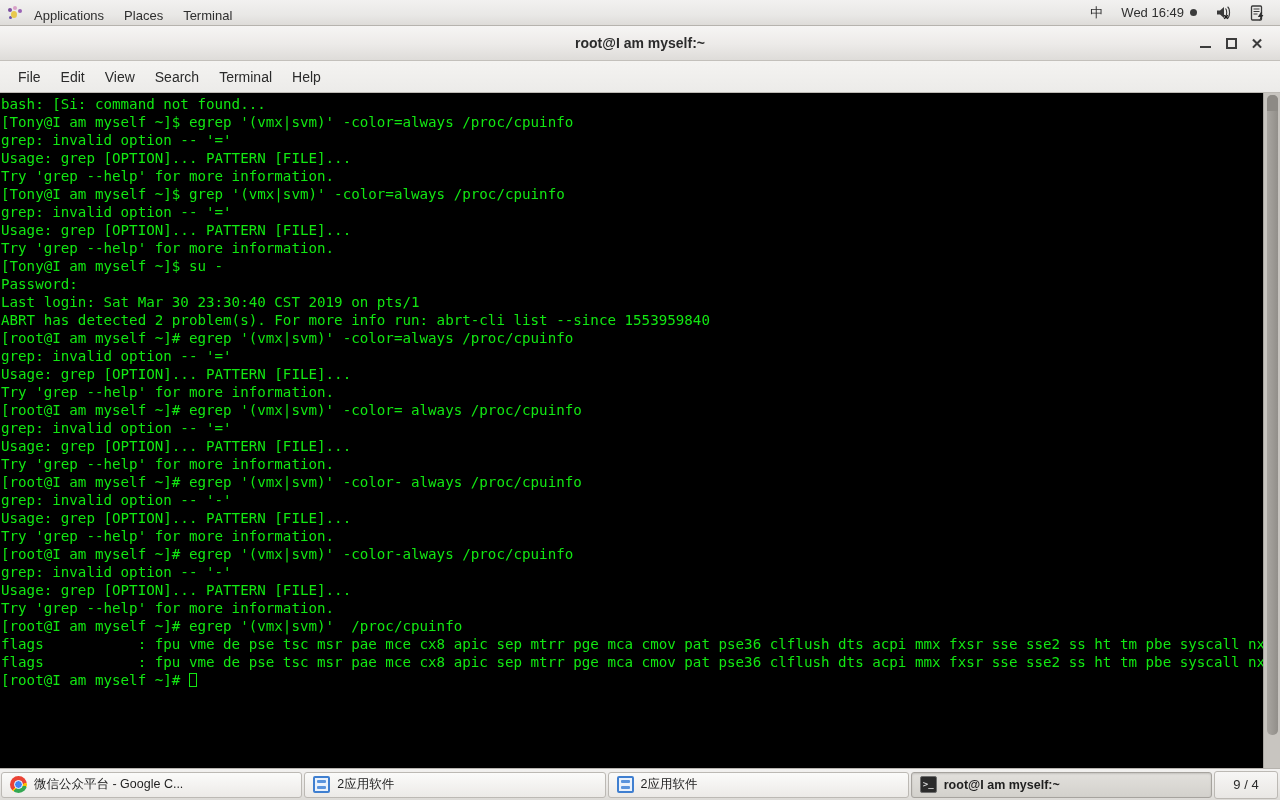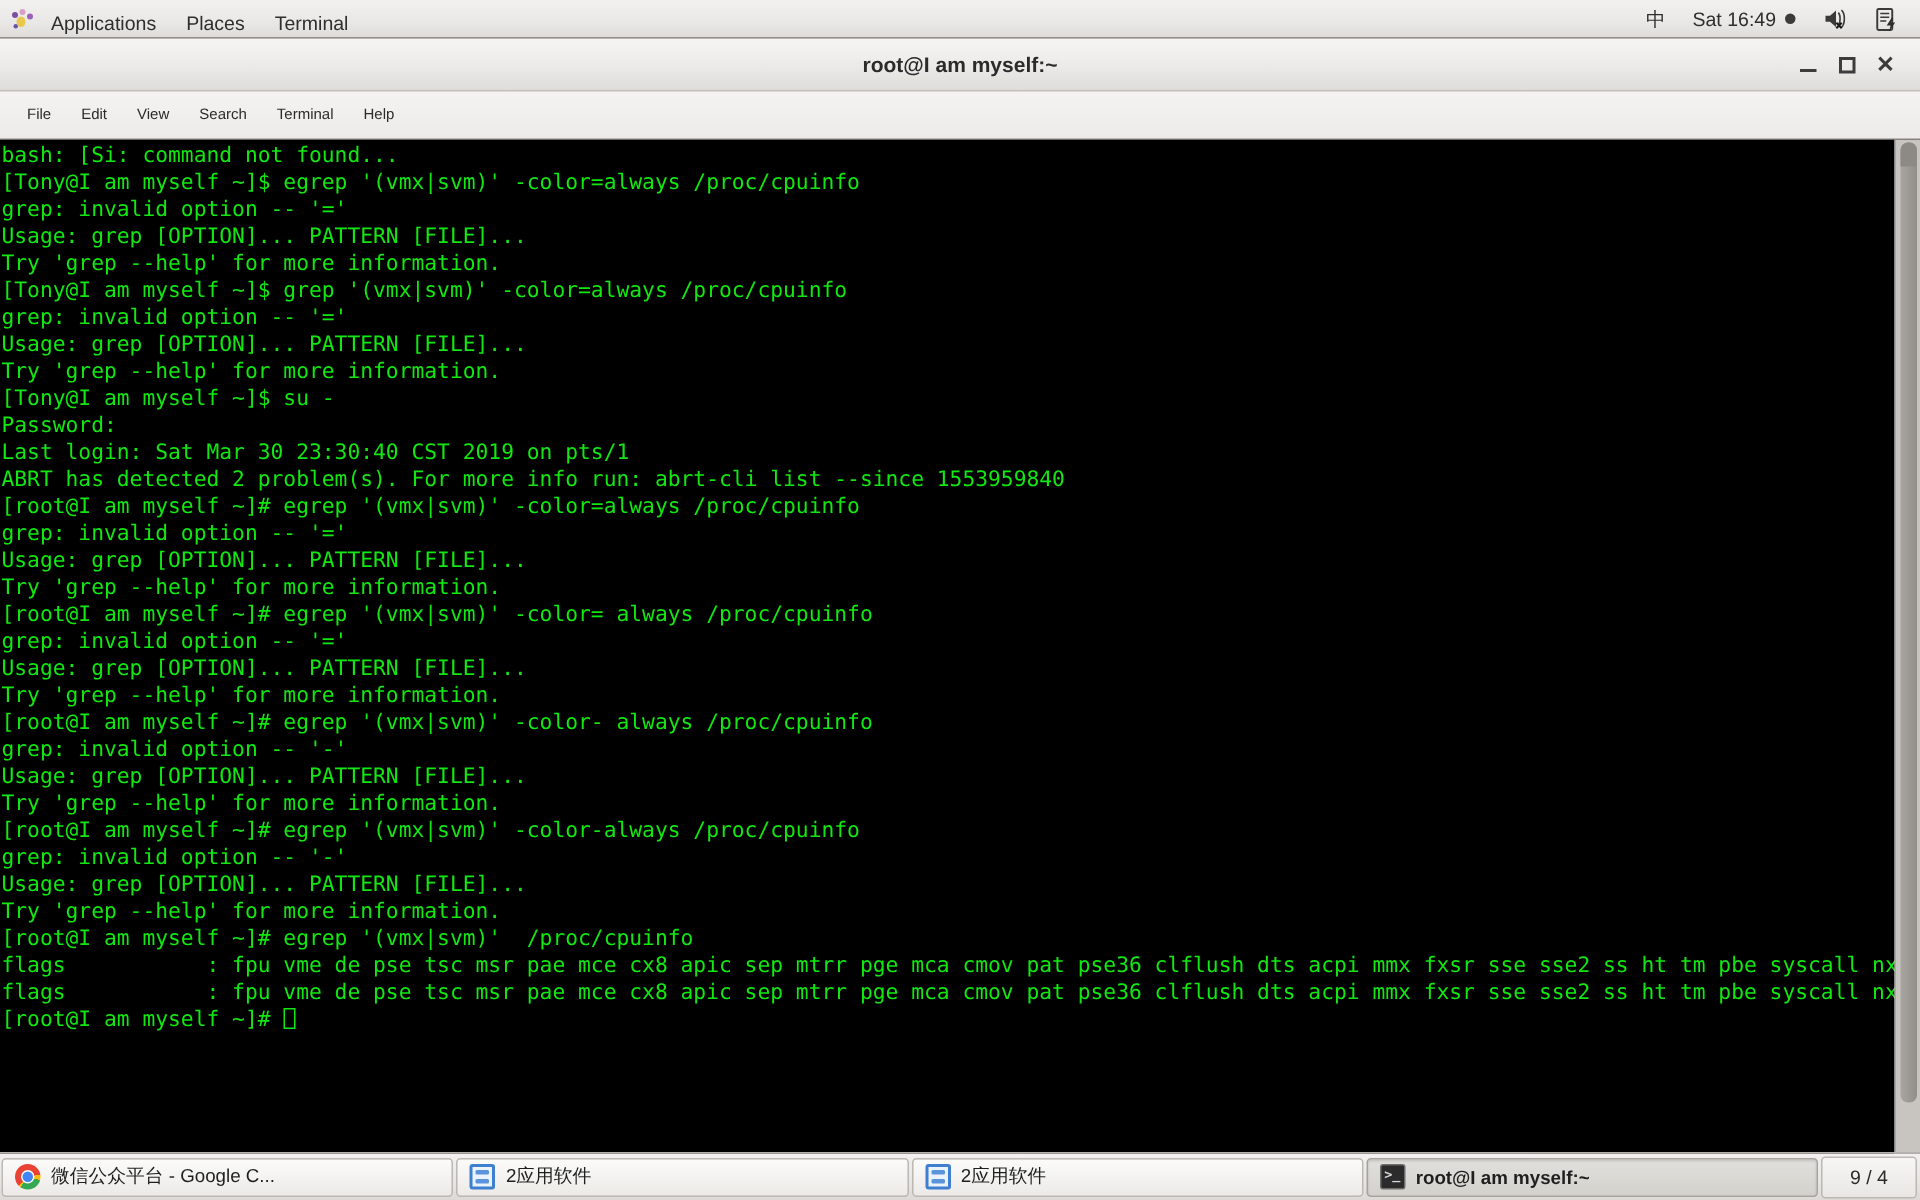--- a/index.html
+++ b/index.html
@@ -117,21 +117,21 @@
 
   #menubar {
     height: 31px;
     background: linear-gradient(to bottom, #f4f3f1 0%, #ecebe9 100%);
     border-bottom: 1px solid #bdbab5;
     display: flex;
     align-items: center;
     padding-left: 8px;
   }
   #menubar .mi {
-    font-size: 10px;
+    font-size: 14px;
     color: #2b2b2b;
     padding: 0 10px;
     height: 24px;
     line-height: 24px;
     cursor: default;
   }
 
   
   #term-body {
     position: relative;
@@ -301,21 +301,21 @@
       <i class="b5"></i>
       <i class="b1"></i>
   </span>
   <div class="menu-item">Applications</div>
   <div class="menu-item">Places</div>
   <div class="menu-item">Terminal</div>
 
   <div id="panel-right">
     <div class="pr">中</div>
     <div class="pr">
-      <span>Sat 16:49</span>
+      <span>Wed 16:49</span>
       <span class="clock-dot"></span>
     </div>
     <div class="pr">
       <svg width="17" height="15" viewBox="0 0 17 15" aria-hidden="true">
         <path d="M2 5.5h3l4-3.5v11l-4-3.5H2z" fill="#3a3a3a"></path>
         <path d="M10.5 3.5c1.6 1.2 1.6 6.8 0 8" stroke="#3a3a3a" stroke-width="1.1" fill="none"></path>
         <path d="M12.6 1.8c2.6 1.9 2.6 9.5 0 11.4" stroke="#3a3a3a" stroke-width="1.1" fill="none"></path>
         <path d="M9.2 10.2l3.6 3.6M12.8 10.2l-3.6 3.6" stroke="#1a1a1a" stroke-width="1.4"></path>
       </svg>
     </div>

